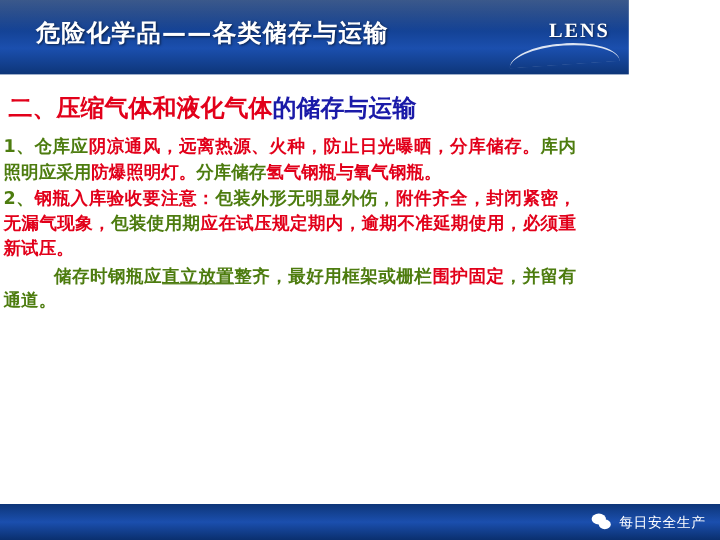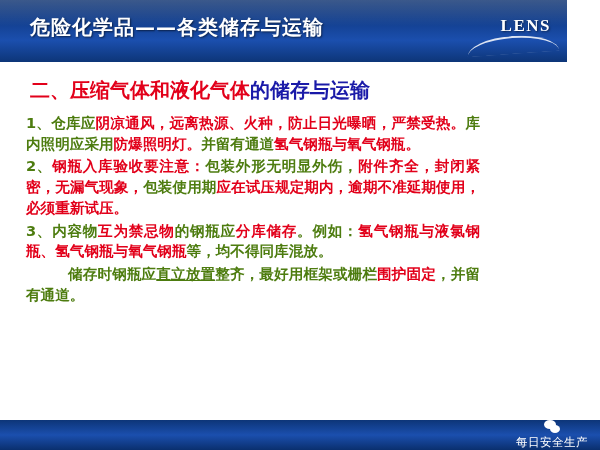--- a/index.html
+++ b/index.html
@@ -18,21 +18,21 @@
     width: 600px;
     height: 450px;
     background: #ffffff;
     box-sizing: border-box;
   }
   
   .header {
     position: absolute;
     left: 0;
     top: 0;
-    width: 567px;
+    width: 524px;
     height: 62px;
     background: linear-gradient(to bottom, #0a2f6e 0%, #123f8f 35%, #1b4fae 65%, #0d3578 100%);
     overflow: hidden;
   }
   .header-sheen {
     position: absolute;
     left: 0;
     top: 0;
     width: 600px;
     height: 26px;
@@ -71,21 +71,21 @@
     border-radius: 50% / 100% 100% 0 0;
     transform: rotate(-4deg);
   }
   
   .content {
     position: absolute;
     left: 0;
     top: 62px;
     width: 496px;
     height: 358px;
-    padding: 12px 16px 0 26px;
+    padding: 12px 16px 0 3px;
     box-sizing: border-box;
   }
   .section-title {
     font-size: 20px;
     font-weight: bold;
     color: #e2001a;
     line-height: 1.25;
     margin: 4px 0 10px 4px;
     white-space: nowrap;
   }
@@ -116,21 +116,20 @@
     background: linear-gradient(to bottom, #0d3578 0%, #1b4fae 50%, #0a2f6e 100%);
   }
   .footer-right {
     position: absolute;
     right: 12px;
     top: 0;
     height: 30px;
     display: flex;
     align-items: center;
     gap: 6px;
-    flex-direction: column;
   }
   .wechat-icon {
     width: 17px;
     height: 14px;
     position: relative;
     display: inline-block;
   }
   .wechat-icon .b1, .wechat-icon .b2 {
     position: absolute;
     background: #ffffff;
@@ -154,23 +153,22 @@
     <div class="header-title">危险化学品——各类储存与运输</div>
     <div class="brand">LENS</div>
     <div class="brand-swoosh"></div>
   </div>
 
   <div class="content">
     <div class="section-title">
       <span>二、</span><span>压缩气体和液化气体</span><span class="tail">的储存与运输</span>
     </div>
     <div id="items-container">
-        <div class="para indent1"><span class="hl-blue">1、仓库应</span><span class="hl-red">阴凉通风，远离热源、火种，防止日光曝晒，严禁受热。</span><span class="hl-blue">库内照明应采用</span><span class="hl-red">防爆照明灯。</span><span class="hl-blue">并留有通道</span><span class="hl-red">氢气钢瓶与氧气钢瓶。</span></div>
+        <div class="para indent1"><span class="hl-blue">1、仓库应</span><span class="hl-red">阴凉通风，远离热源、火种，防止日光曝晒，分库储存。</span><span class="hl-blue">库内照明应采用</span><span class="hl-red">防爆照明灯。</span><span class="hl-blue">分库储存</span><span class="hl-red">氢气钢瓶与氧气钢瓶。</span></div>
         <div class="para indent1"><span class="hl-blue">2、</span><span class="hl-red">钢瓶入库验收要注意：</span><span class="hl-blue">包装外形无明显外伤，</span><span class="hl-red">附件齐全，封闭紧密，无漏气现象，</span><span class="hl-blue">包装使用期</span><span class="hl-red">应在试压规定期内，逾期不准延期使用，必须重新试压。</span></div>
-        <div class="para indent1"><span class="hl-blue">3、内容物</span><span class="hl-red">互为禁忌物</span><span class="hl-blue">的钢瓶应</span><span class="hl-red">分库储存</span><span class="hl-blue">。例如：</span><span class="hl-red">氢气钢瓶与液氯钢瓶、氢气钢瓶与氧气钢瓶</span><span class="hl-blue">等，均不得同库混放。</span></div>
         <div class="para indent3"><span class="hl-blue">储存时钢瓶应</span><span class="hl-blue uline">直立放置</span><span class="hl-blue">整齐，最好用框架或栅栏</span><span class="hl-red">围护固定</span><span class="hl-blue">，并留有通道。</span></div>
       </div>
   </div>
 
   <div class="footer">
     <div class="footer-right">
       <span class="wechat-icon">
         <span class="b1"></span>
           <span class="b2"></span>
       </span>

